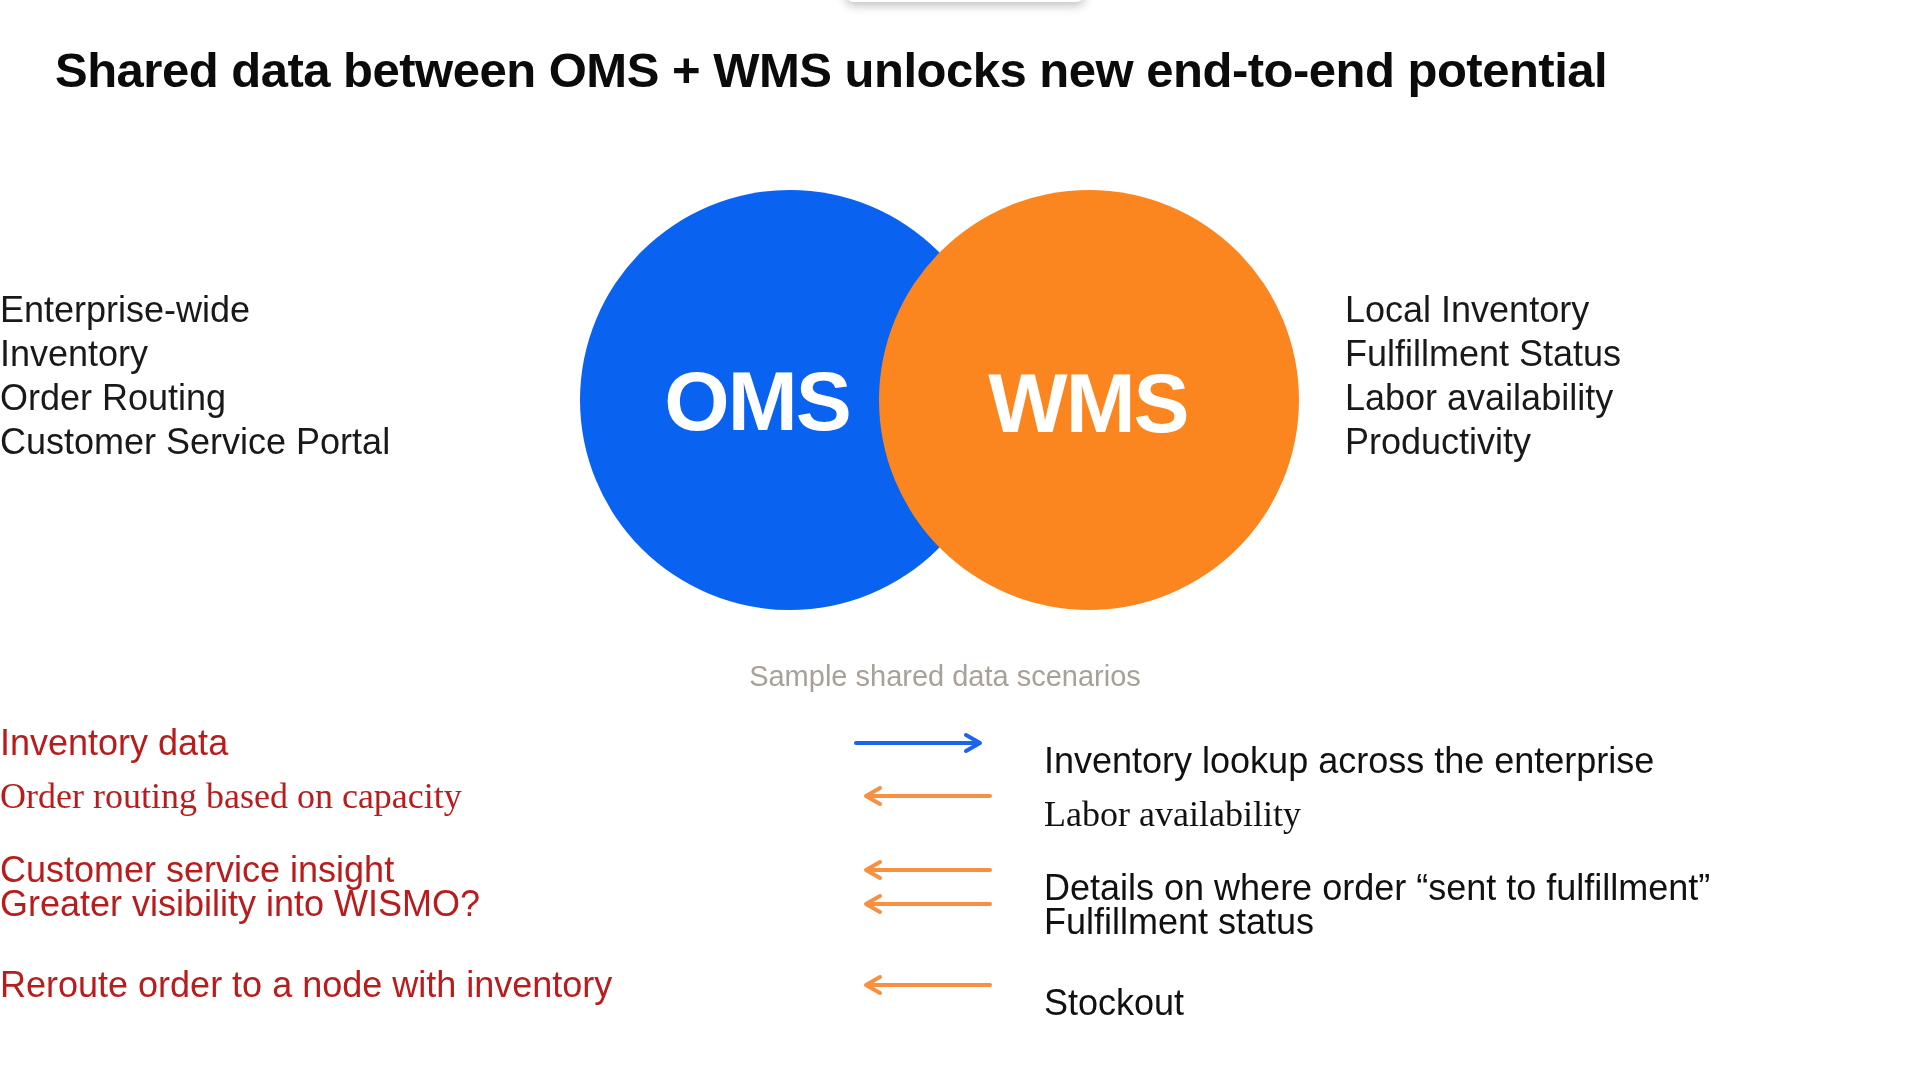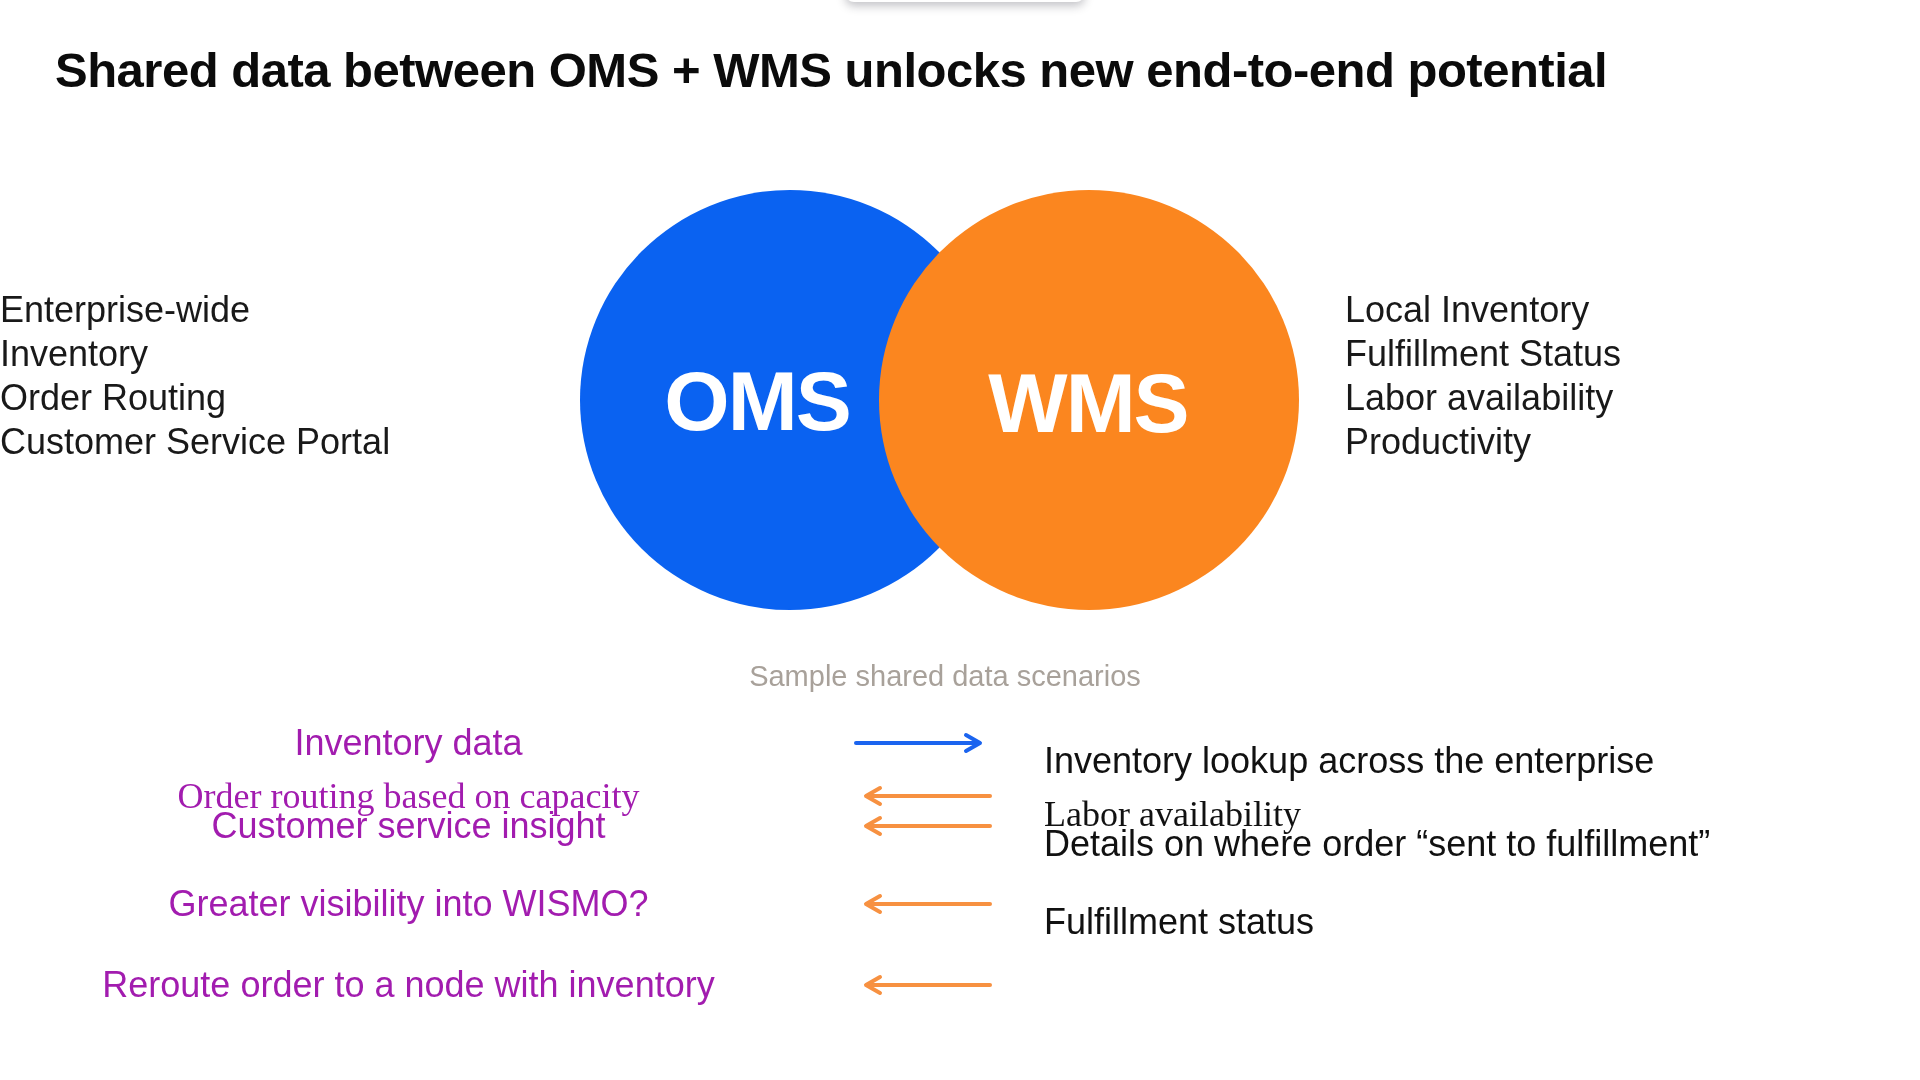--- a/index.html
+++ b/index.html
@@ -50,24 +50,24 @@
   .side-list.left{left:0;width:546px;text-align:left;}
   .side-list.right{left:1345px;width:560px;text-align:left;}
 
   .scenarios-heading{
     position:absolute;left:345px;top:650px;width:1200px;height:52px;
     text-align:center;font-size:29px;line-height:52px;color:var(--heading-gray);
   }
 
   
   .scenario-row{position:absolute;left:0;width:1920px;height:44px;}
-  .row-0{top:721px;} .row-1{top:774px;font-family:Liberation Serif, serif;} .row-2{top:804px;} .row-3{top:882px;} .row-4{top:963px;}
+  .row-0{top:721px;} .row-1{top:774px;font-family:Liberation Serif, serif;} .row-2{top:848px;} .row-3{top:882px;} .row-4{top:963px;}
   .scenario-left{
     position:absolute;left:0;top:0;width:817px;height:44px;
-    text-align:center;font-size:36px;line-height:44px;color:#a21caf;white-space:nowrap;
+    text-align:left;font-size:36px;line-height:44px;color:#b91c1c;white-space:nowrap;
   }
   .scenario-right{
     position:absolute;left:1044px;top:0;width:860px;height:44px;
     text-align:left;font-size:36px;line-height:44px;color:#111111;white-space:nowrap;margin-top:18px;
   }
   .scenario-arrow{position:absolute;left:852px;top:10px;width:142px;height:24px;}
   .scenario-arrow svg{display:block;width:142px;height:24px;}
   .arrow-blue{stroke:var(--arrow-blue);}
   .arrow-orange{stroke:var(--arrow-orange);}
   .arrow-stroke{fill:none;stroke-width:4;stroke-linecap:round;stroke-linejoin:round;}
@@ -147,15 +147,16 @@
   </div>
 
   <div class="scenario-row row-4">
     <div class="scenario-left">Reroute order to a node with inventory</div>
     <div class="scenario-arrow">
       <svg viewBox="0 0 142 24">
           <path class="arrow-stroke arrow-orange" d="M138 12 H 16"></path>
           <path class="arrow-stroke arrow-orange" d="M28 4 L 14 12 L 28 20"></path>
         </svg>
     </div>
+    <div class="scenario-right">Stockout</div>
   </div>
 
 </div>
 
 </body></html>

